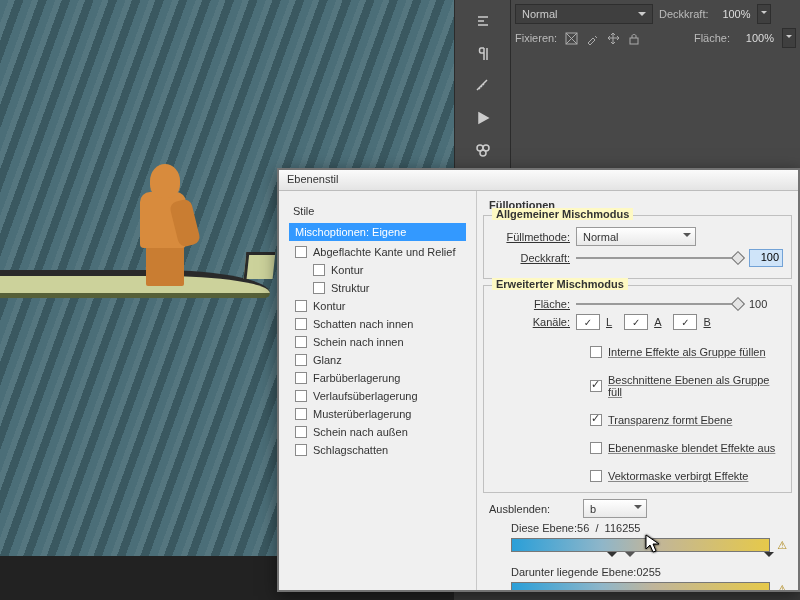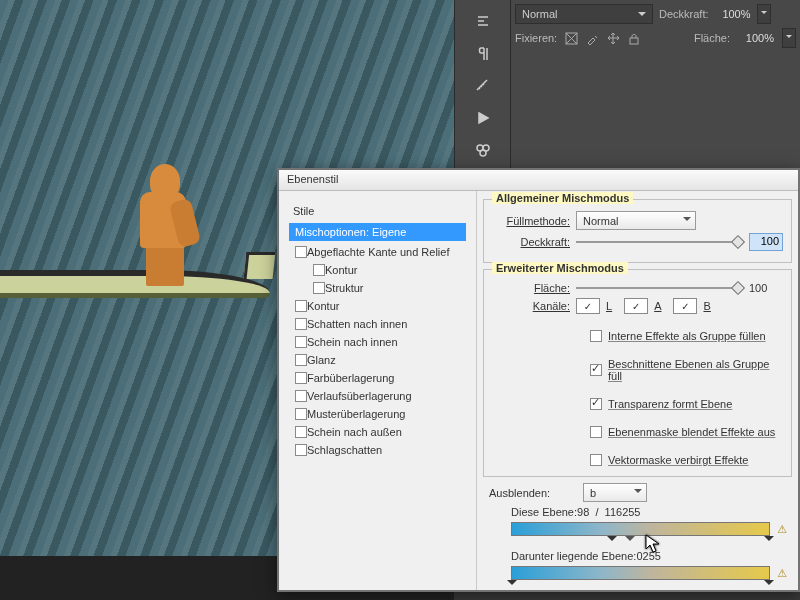--- a/index.html
+++ b/index.html
@@ -37,21 +37,21 @@
 .eye{width:24px;display:flex;justify-content:center}
 .thumb{width:42px;height:28px;border:1px solid #888;margin:0 6px;background:linear-gradient(#5b7a85,#3e5a62);position:relative}
 .thumb::after{content:"";position:absolute;left:4px;bottom:4px;width:30px;height:4px;background:#cbd19d}
 .layname{color:#ddd;flex:1}
 .dialog{position:absolute;left:277px;top:168px;width:523px;height:424px;background:#f0f0f0;border:2px solid #737373;box-shadow:0 4px 16px rgba(0,0,0,.5)}
 .titlebar{height:21px;background:linear-gradient(#fbfbfb,#e4e4e4);border-bottom:1px solid #bcbcbc;padding:3px 8px;color:#333}
 .dbody{display:flex;height:calc(100% - 21px)}
 .sidebar{width:198px;border-right:1px solid #c8c8c8;padding:10px 10px}
 .side-h{color:#333;padding:4px 4px 6px}
 .side-sel{background:#3399ff;color:#fff;padding:3px 6px;margin-bottom:2px}
-.side-item{display:flex;align-items:flex-start;padding:3px 6px;color:#333}
+.side-item{display:flex;align-items:flex-start;gap:6px;padding:3px 6px;color:#333}
 .side-item.indent{padding-left:24px}
 .chk{width:12px;height:12px;border:1px solid #8a8a8a;background:#fff;flex:0 0 12px}
 .mainp{flex:1;padding:8px 0 0 6px;color:#333;overflow:hidden}
 .group{border:1px solid #c0c0c0;margin:0 6px 6px 0;padding:8px 8px 8px 8px;position:relative}
 .group>.gl{position:absolute;left:8px;top:-8px;background:#fef9c3;padding:0 4px;font-weight:bold}
 .frow{display:flex;align-items:center;margin:3px 0;gap:6px}
 .rlab{width:78px;text-align:right}
 .rlab.u{text-decoration:underline;text-decoration-style:solid}
 .dd{height:19px;border:1px solid #9a9a9a;background:linear-gradient(#fff,#e9e9e9);display:flex;align-items:center;padding:0 6px;position:relative}
 .dd .car{position:absolute;right:4px;top:5px;border:4px solid transparent;border-top-color:#555}
@@ -207,20 +207,21 @@
             <span class="chk"></span>
             <span>Schein nach außen</span>
           </div>
           <div class="side-item">
             <span class="chk"></span>
             <span>Schlagschatten</span>
           </div>
         </div>
     </div>
     <div class="mainp">
+      <div class="sec-title">Fülloptionen</div>
       <div class="group">
         <span class="gl">Allgemeiner Mischmodus</span>
         <div class="frow">
           <span class="rlab u">Füllmethode:</span>
           <div class="dd" style="width:120px">
               <span>Normal</span>
               <span class="car"></span>
             </div>
         </div>
         <div class="frow">
@@ -277,21 +278,21 @@
       <div class="blend">
         <div class="hdr">
           <span class="lab">Ausblenden:</span>
           <div class="dd" style="width:64px">
               <span>b</span>
               <span class="car"></span>
             </div>
         </div>
         <div class="vals">
           <span>Diese Ebene:</span>
-          <span><span>98</span>&nbsp;&nbsp;/&nbsp;&nbsp;<span>116</span></span>
+          <span><span>56</span>&nbsp;&nbsp;/&nbsp;&nbsp;<span>116</span></span>
           <span>255</span>
         </div>
         <div class="gradbar g1">
           <div class="stop" style="left:37%"></div>
           <div class="stop split" style="left:44%"></div>
           <div class="stop" style="right:-5px"></div>
           <span class="warn">⚠</span>
         </div>
         <div class="vals">
           <span><span>Darunter liegende Eben</span><span>e:</span></span>

